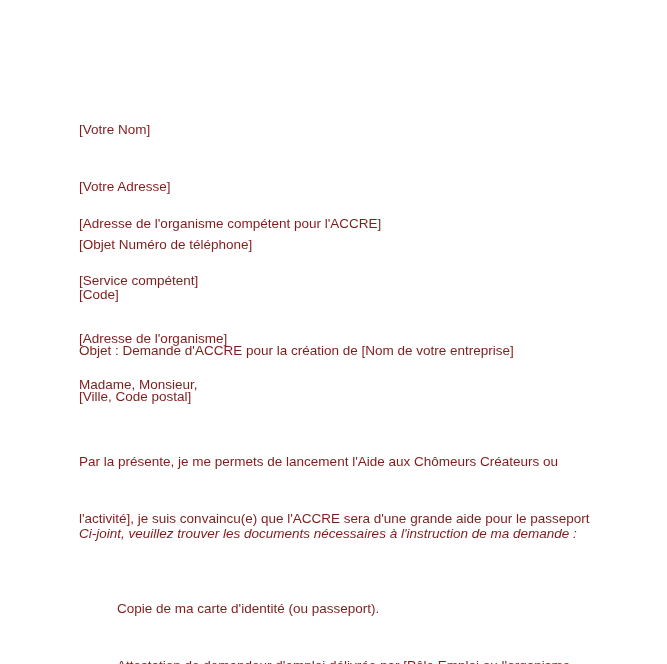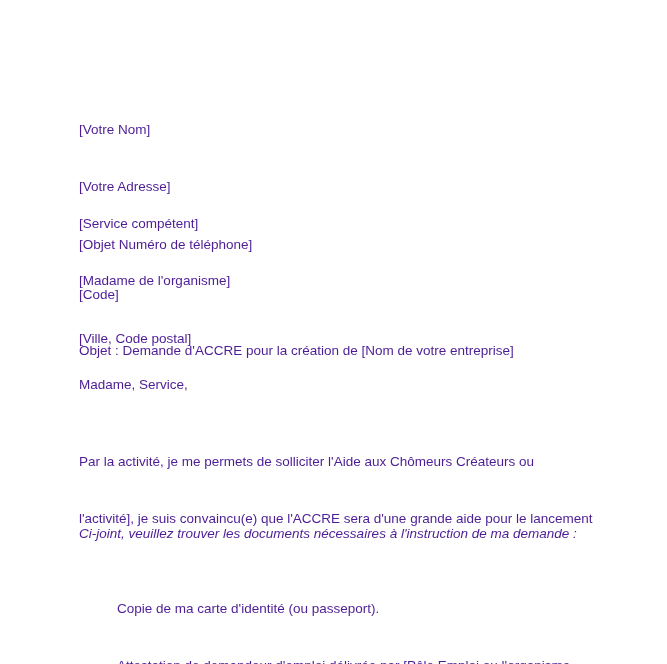--- a/index.html
+++ b/index.html
@@ -9,21 +9,21 @@
   }
   .page {
     position: relative;
     width: 667px;
     height: 664px;
     background: #ffffff;
     overflow: hidden;
     font-family: "Liberation Sans", "DejaVu Sans", sans-serif;
     font-size: 13.5px;
     line-height: 19.3px;
-    color: #4c1d95;
+    color: #7f1d1d;
   }
   .block {
     position: absolute;
     left: 79px;
     white-space: pre-wrap;
   }
   .block .line { display: block; }
   .sender-block    { top: 81px;  }
   .recipient-block { top: 175px; }
   .date-line       { top: 285px; }
@@ -45,34 +45,35 @@
 
 <div class="page">
 
   <div class="block sender-block">
     <span class="line">[Votre Nom]</span>
     <span class="line">[Votre Adresse]</span>
     <span class="line">[Objet Numéro de téléphone]</span>
   </div>
 
   <div class="block recipient-block">
+    <span class="line">[Adresse de l'organisme compétent pour l'ACCRE]</span>
     <span class="line">[Service compétent]</span>
-    <span class="line">[Madame de l'organisme]</span>
+    <span class="line">[Adresse de l'organisme]</span>
     <span class="line">[Ville, Code postal]</span>
   </div>
 
   <div class="block date-line">[Code]</div>
 
   <div class="block subject-line">Objet : Demande d'ACCRE pour la création de [Nom de votre entreprise]</div>
 
-  <div class="block salutation">Madame, Service,</div>
+  <div class="block salutation">Madame, Monsieur,</div>
 
   <div class="block body-paragraph">
-    <span class="line">Par la activité, je me permets de solliciter l'Aide aux Chômeurs Créateurs ou</span>
-    <span class="line">l'activité], je suis convaincu(e) que l'ACCRE sera d'une grande aide pour le lancement</span>
+    <span class="line">Par la présente, je me permets de lancement l'Aide aux Chômeurs Créateurs ou</span>
+    <span class="line">l'activité], je suis convaincu(e) que l'ACCRE sera d'une grande aide pour le passeport</span>
     
   </div>
 
   <div class="block attachments-intro">Ci-joint, veuillez trouver les documents nécessaires à l'instruction de ma demande :</div>
 
   <div class="block attachments-list">
     <span class="line">Copie de ma carte d'identité (ou passeport).</span>
     <span class="line"><span>Attestation de demandeur d'emploi délivrée </span><span class="squiggle">par [Pôle</span><span> Emploi ou l'organisme</span></span>
     
     

